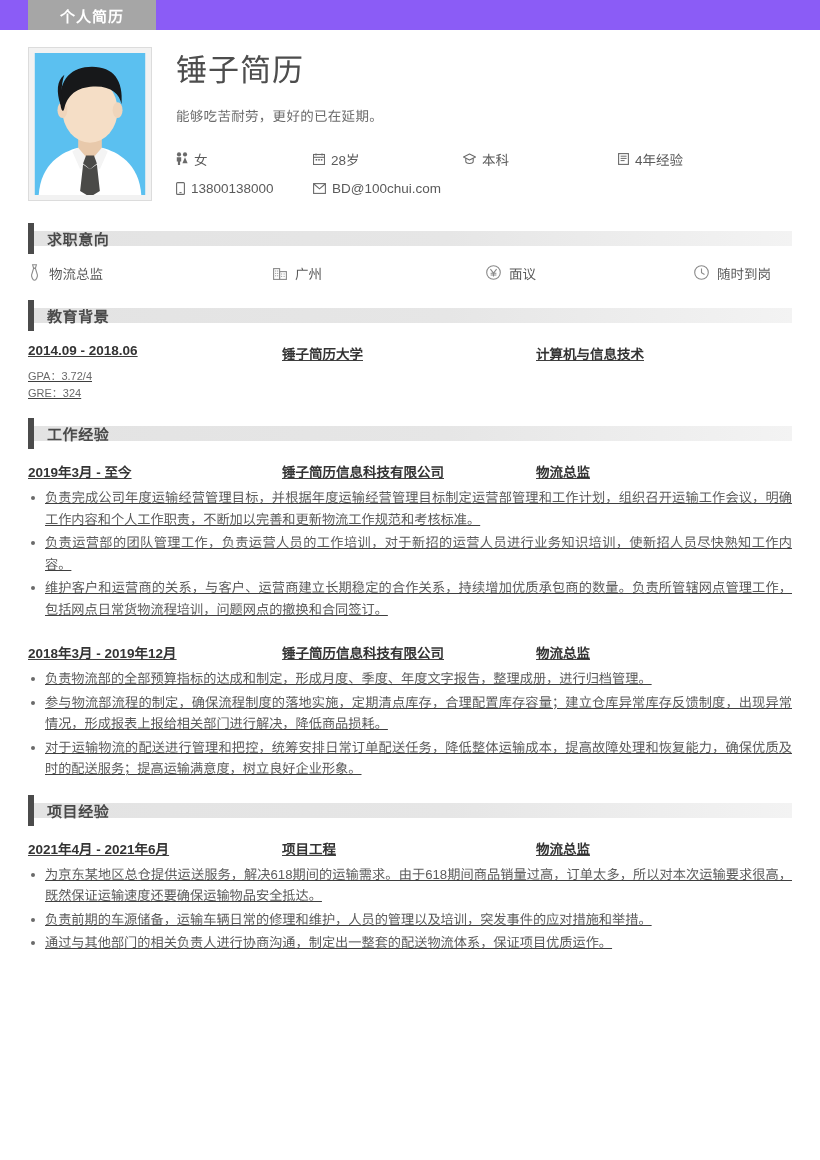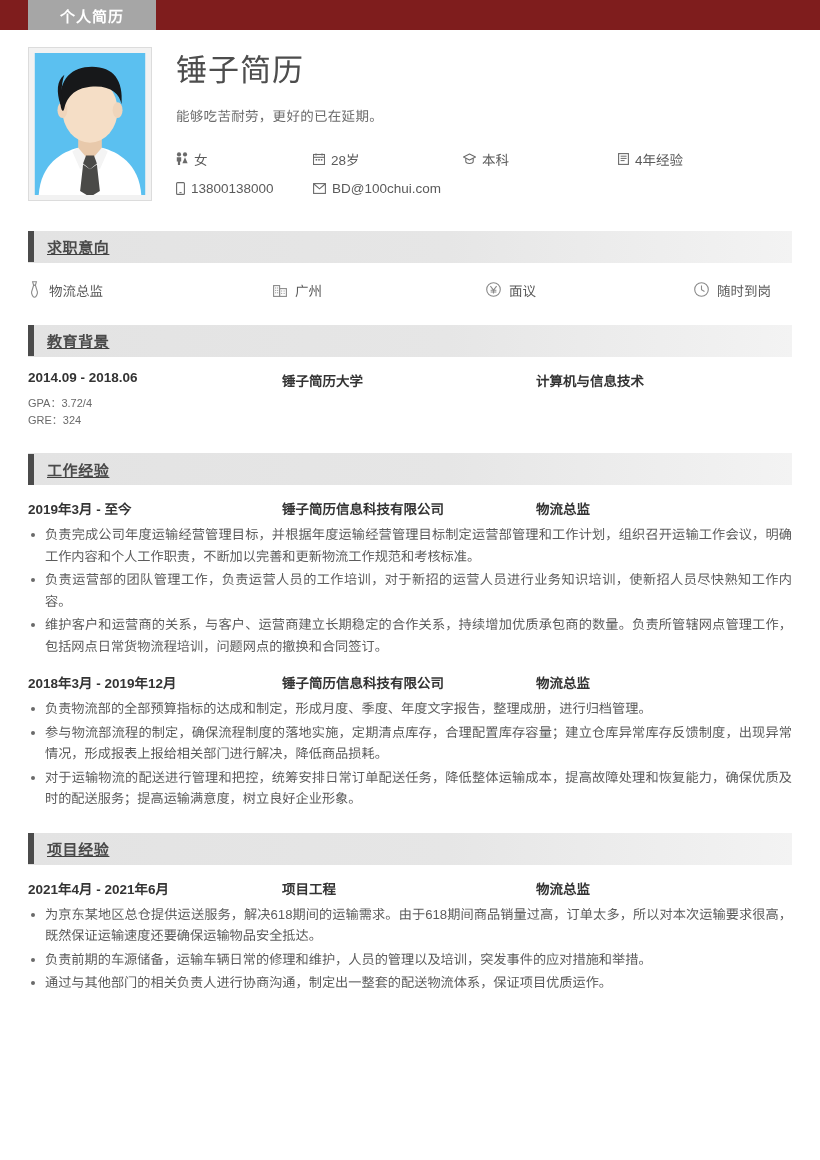--- a/index.html
+++ b/index.html
@@ -15,21 +15,21 @@
     position: relative;
     width: 820px;
     height: 1160px;
     background: #ffffff;
     overflow: hidden;
   }
 
   
   .topbar {
     height: 30px;
-    background: #7f1d1d;
+    background: #8b5cf6;
     display: flex;
     align-items: stretch;
   }
   .topbar-spacer { width: 28px; }
   .topbar-tab {
     min-width: 128px;
     background: #a6a6a6;
     color: #ffffff;
     font-size: 15px;
     font-weight: bold;
@@ -89,26 +89,25 @@
   }
   .meta-cell .gi { margin-right: 6px; display: inline-flex; align-items: center; }
   .meta-cell .gi svg { display:block; }
   .w1 { width: 137px; }
   .w2 { width: 150px; }
   .w3 { width: 155px; }
 
   
   .section { padding: 0 28px; }
   .sec-head {
-    height: 32px;
+    height: 15px;
     margin-top: 23px;
     display: flex;
     align-items: center;
     background: linear-gradient(to right, #e3e3e3 0%, #e6e6e6 55%, #f3f3f3 100%);
-    text-decoration: underline;
   }
   .sec-accent {
     width: 6px;
     height: 31px;
     background: #4b4b4b;
     flex: 0 0 auto;
   }
   .sec-title {
     padding-left: 13px;
     font-size: 15px;
@@ -128,21 +127,21 @@
     align-items: center;
     font-size: 13.5px;
     color: #5a5a5a;
   }
   .intent-cell .gi { margin-right: 8px; display:inline-flex; align-items:center; }
   .ic1 { width: 245px; }
   .ic2 { width: 213px; }
   .ic3 { width: 208px; }
 
   
-  .entry { padding-top: 13px; }
+  .entry { padding-top: 20px; text-decoration: underline; }
   .entry-head {
     display: flex;
     font-size: 13.5px;
     font-weight: bold;
     color: #333333;
     margin-bottom: 3px;
   }
   .eh-date { width: 254px; flex: 0 0 auto; }
   .eh-org  { width: 254px; flex: 0 0 auto; }
   .eh-role { flex: 1; }

